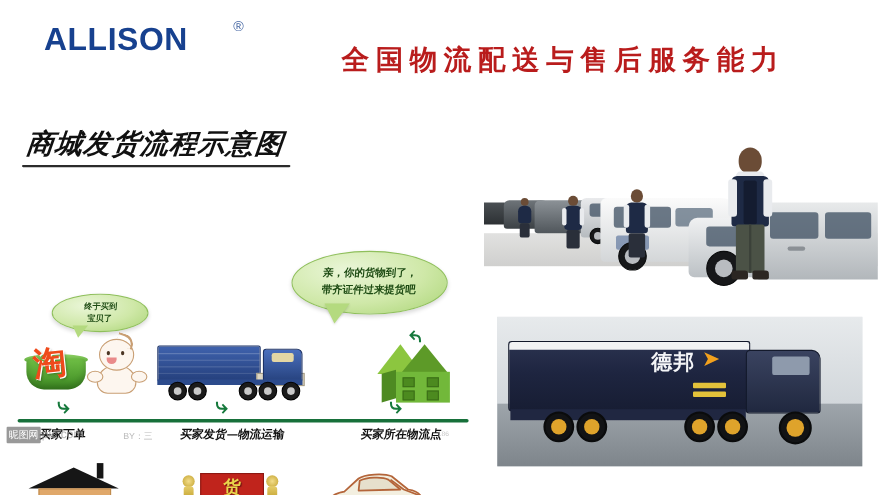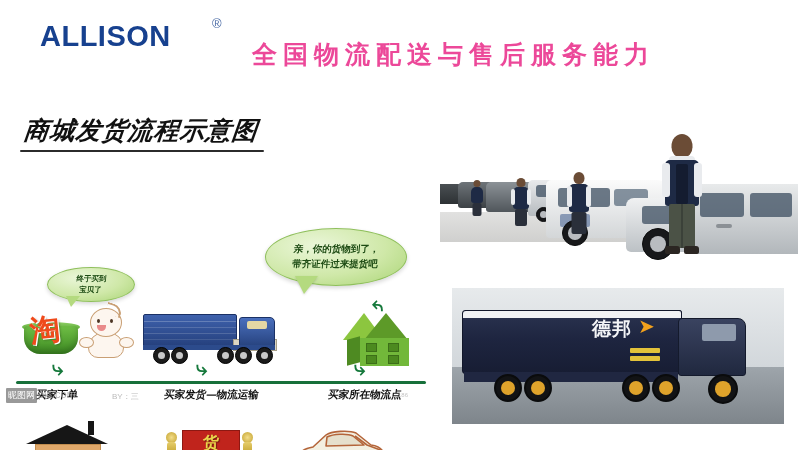--- a/index.html
+++ b/index.html
@@ -23,24 +23,24 @@
     font-size:13px;color:#4a6aa5;font-weight:400;
   }
   .logo-cn{
     position:absolute;left:22px;top:30px;
     font-family:"DejaVu Sans",sans-serif;
     font-weight:700;font-size:28px;letter-spacing:2px;
     color:#17418f;line-height:1;
   }
   .page-title{
     position:absolute;left:240px;top:38px;width:520px;
-    text-align:left;
+    text-align:center;
     font-family:"DejaVu Sans",sans-serif;
     font-weight:700;font-size:25px;letter-spacing:6px;
-    color:#ec4899;
+    color:#b91c1c;
     white-space:nowrap;
   }
 
   
   .diagram{position:absolute;left:0;top:100px;width:440px;height:320px;}
   .diagram-title{
     position:absolute;left:24px;top:14px;
     font-family:"DejaVu Serif","Liberation Serif",serif;
     font-weight:700;font-style:italic;
     font-size:25px;letter-spacing:1px;color:#111;

